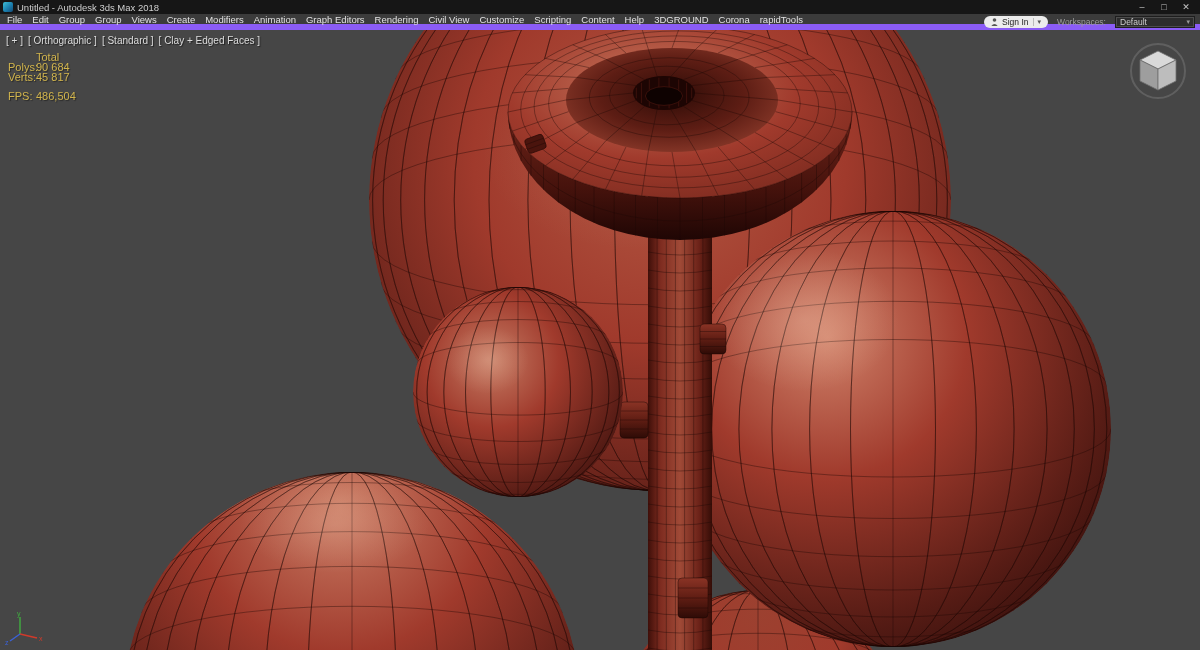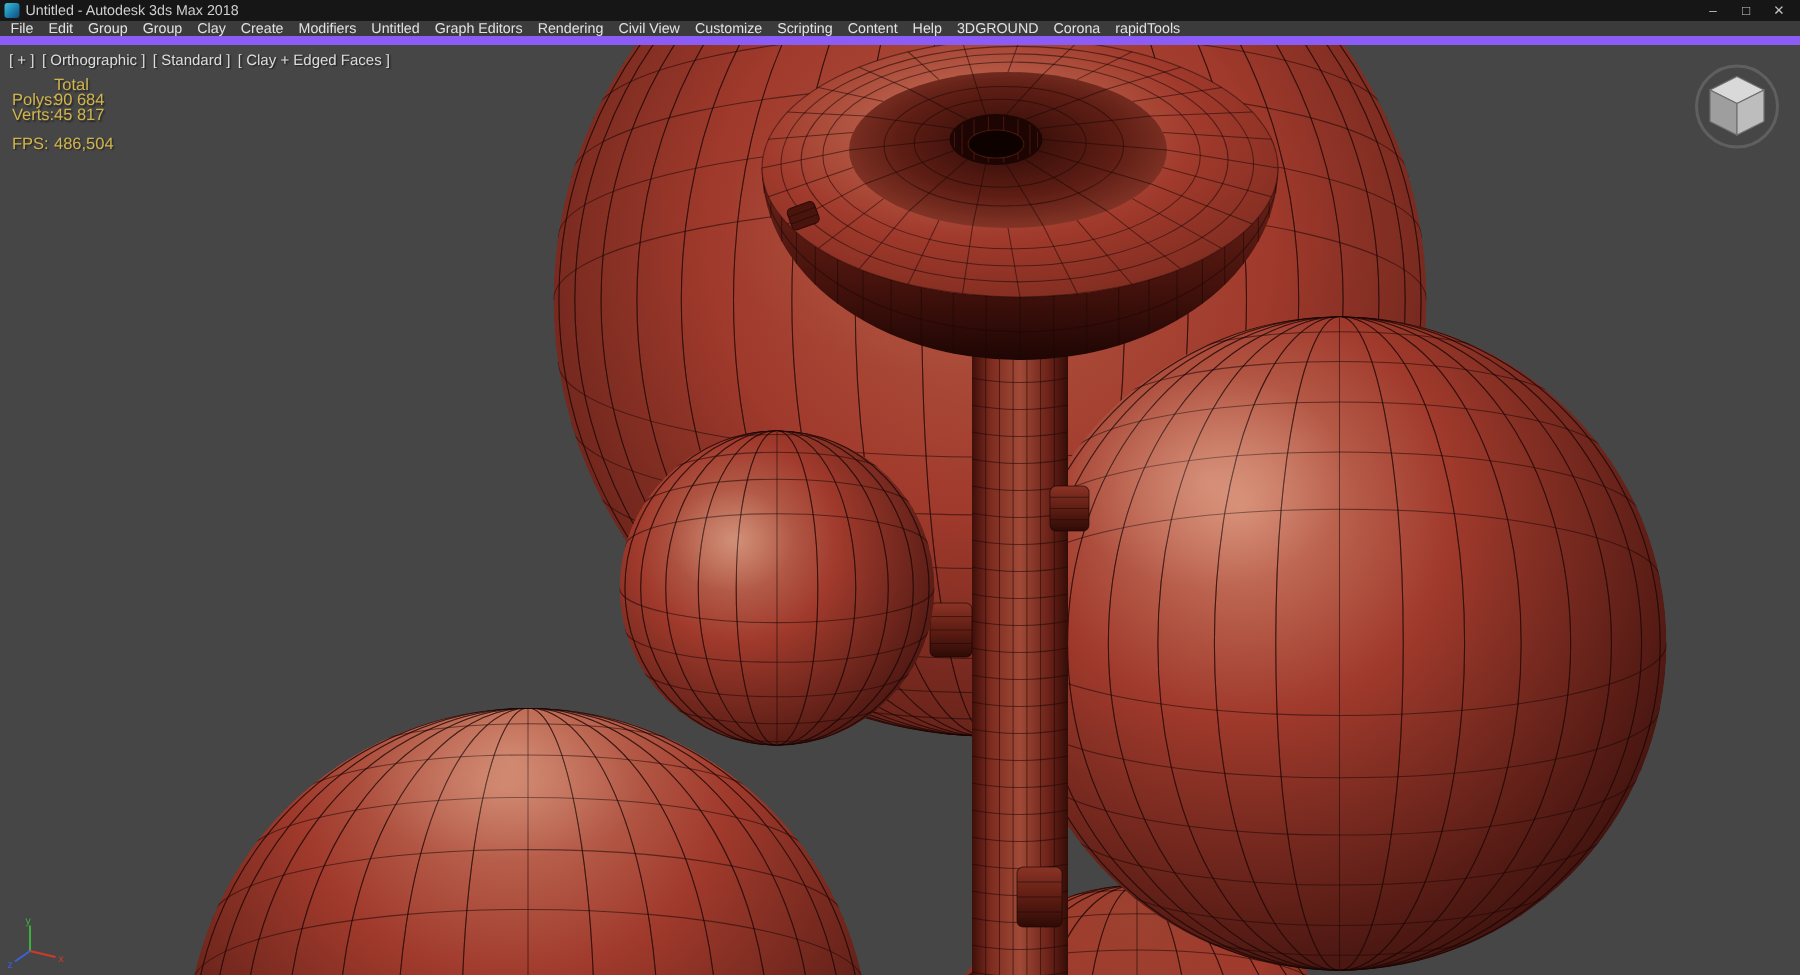--- a/index.html
+++ b/index.html
@@ -55,35 +55,50 @@
       <span class="winbtn">✕</span>
     </div>
   </div>
 
   <div class="menubar">
     <div id="menu-items">
         <span class="menu-item">File</span>
         <span class="menu-item">Edit</span>
         <span class="menu-item">Group</span>
         <span class="menu-item">Group</span>
-        <span class="menu-item">Clay</span>
+        <span class="menu-item">Views</span>
         <span class="menu-item">Create</span>
         <span class="menu-item">Modifiers</span>
-        <span class="menu-item">Untitled</span>
+        <span class="menu-item">Animation</span>
         <span class="menu-item">Graph Editors</span>
         <span class="menu-item">Rendering</span>
         <span class="menu-item">Civil View</span>
         <span class="menu-item">Customize</span>
         <span class="menu-item">Scripting</span>
         <span class="menu-item">Content</span>
         <span class="menu-item">Help</span>
         <span class="menu-item">3DGROUND</span>
         <span class="menu-item">Corona</span>
         <span class="menu-item">rapidTools</span>
       </div>
+    <div class="account">
+      <div class="signin">
+        <svg width="7" height="8" viewBox="0 0 7 8">
+          <circle cx="3.5" cy="2" r="1.8" fill="#555"></circle>
+          <path d="M0.3 8 Q3.5 4.2 6.7 8 Z" fill="#555"></path>
+        </svg>
+        <span>Sign In</span>
+        <span class="caret">▾</span>
+      </div>
+      <span class="ws-label">Workspaces:</span>
+      <div class="ws-select">
+        <span>Default</span>
+        <span class="caret">▾</span>
+      </div>
+    </div>
   </div>
 
   <div class="viewport">
     <svg id="scene" width="1200" height="620" viewBox="0 0 1200 620">
         <defs>
           <radialGradient id="specg">
             <stop offset="0" stop-color="#ffdcc4" stop-opacity="0.85"></stop>
             <stop offset="1" stop-color="#ffdcc4" stop-opacity="0"></stop>
           </radialGradient>
           <linearGradient id="colg" x1="0" y1="0" x2="1" y2="0">

